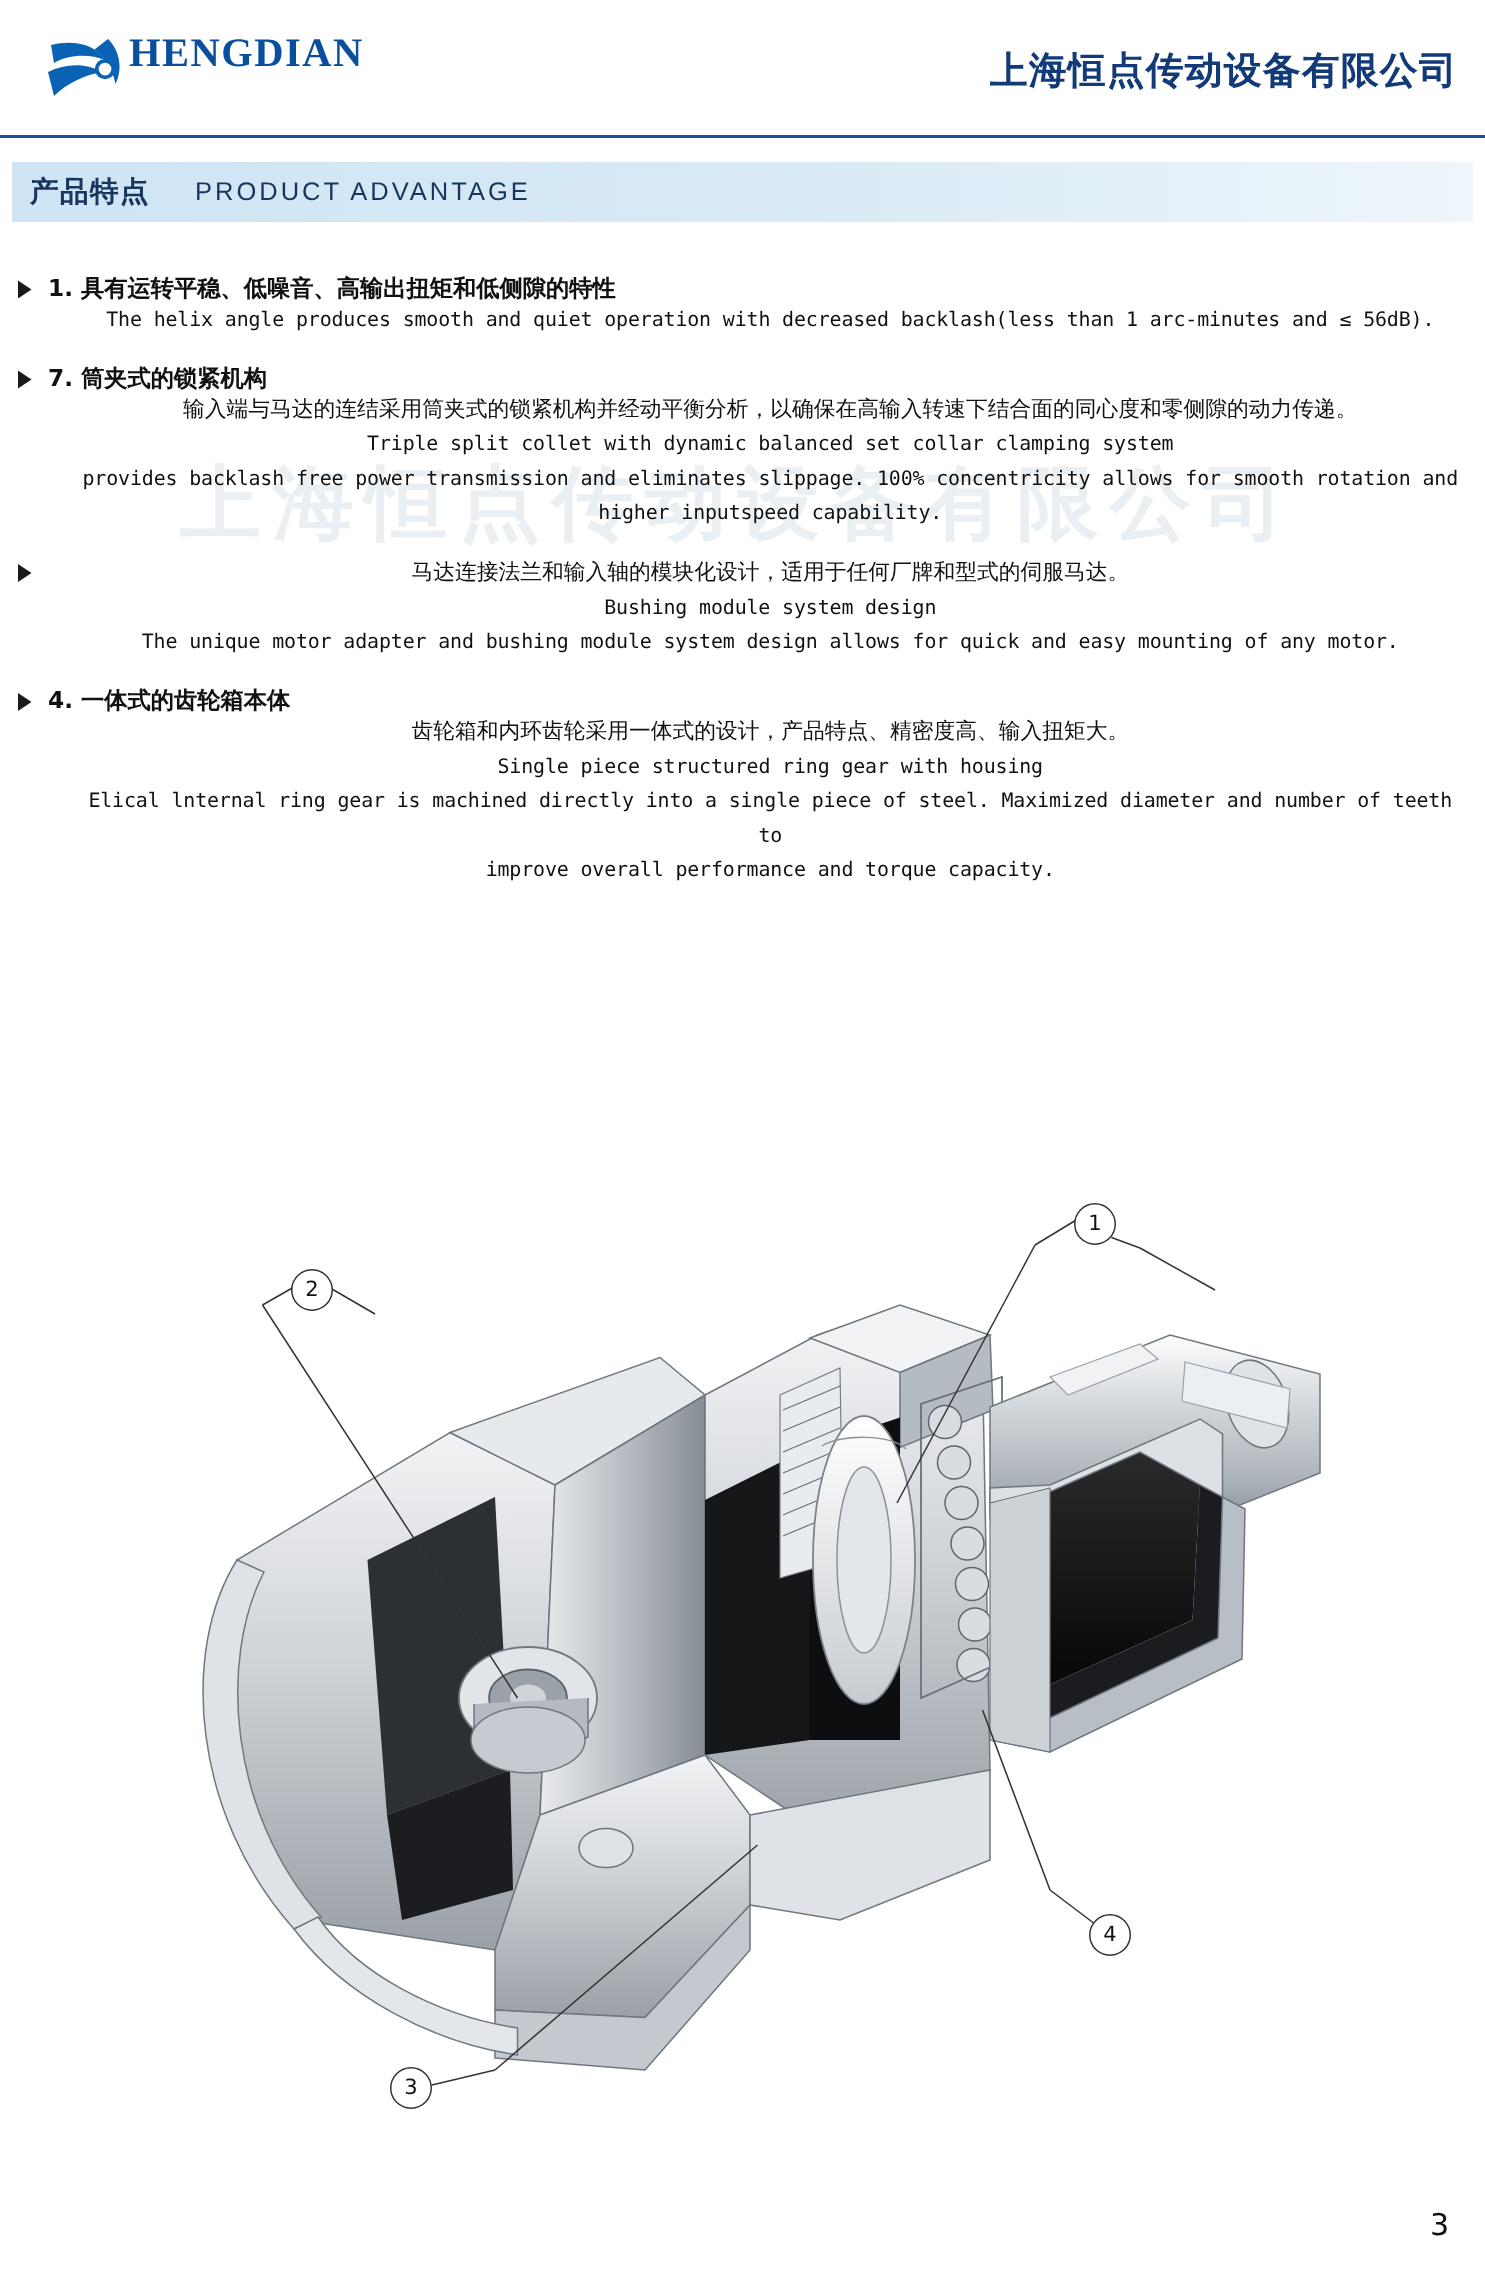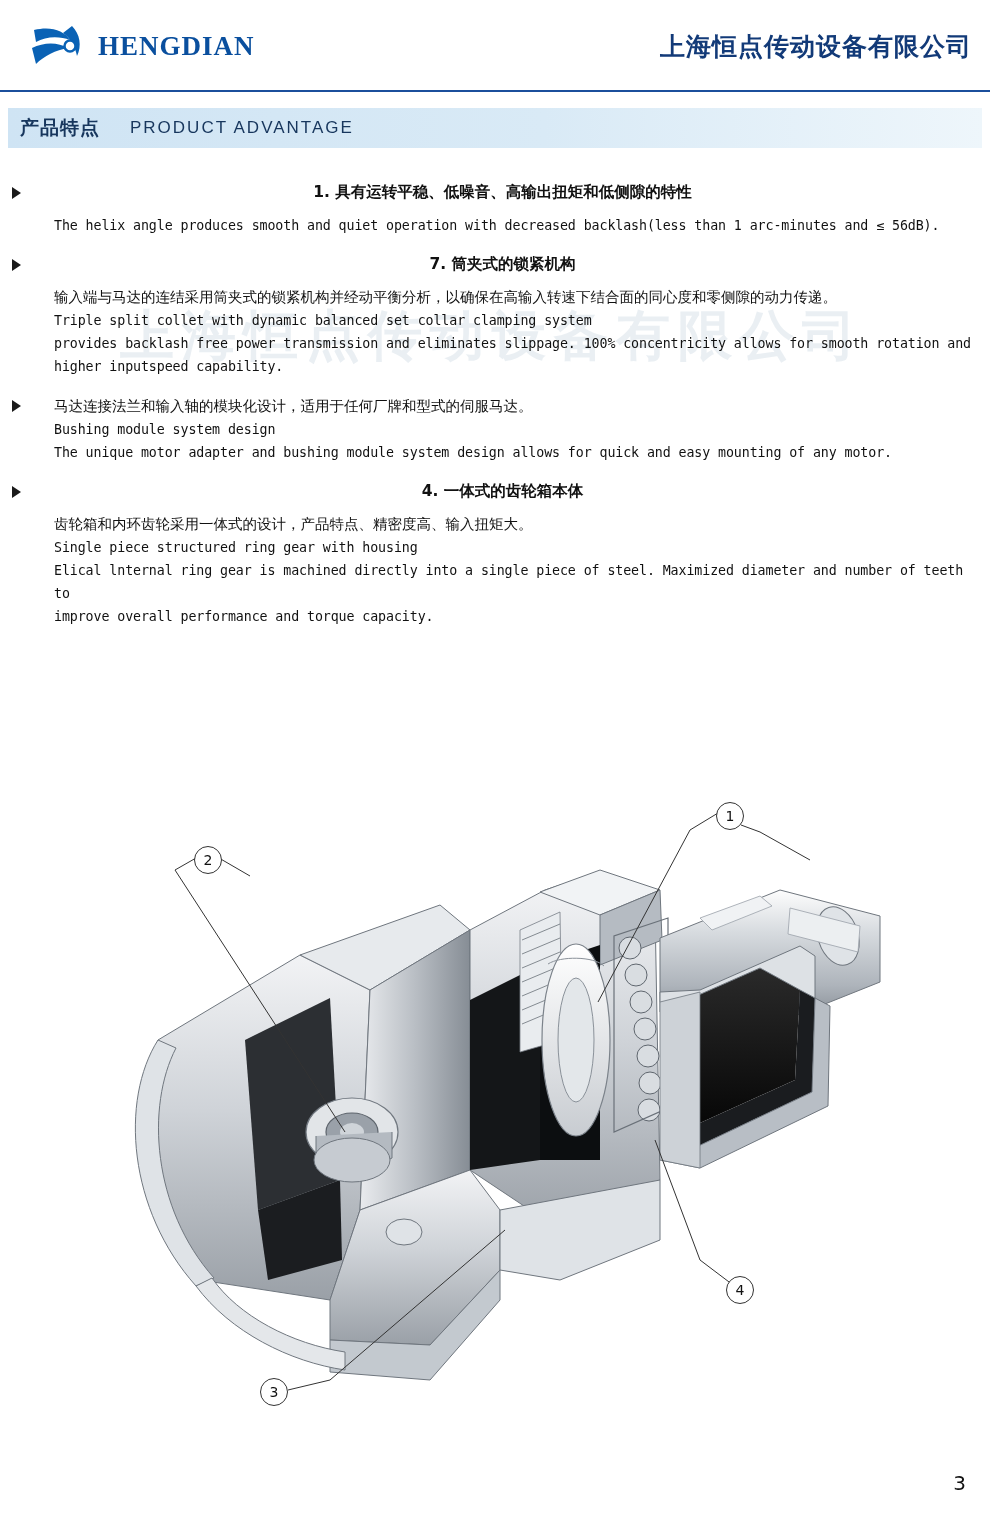--- a/index.html
+++ b/index.html
@@ -22,22 +22,20 @@
     top: 0;
     left: 0;
     width: 990px;
     height: 90px;
   }
   .logo-block {
     position: absolute;
     left: 30px;
     top: 20px;
     display: flex;
-    align-items: center;
-    gap: 12px;
   }
   .logo-mark {
     width: 56px;
     height: 52px;
     position: relative;
   }
   .logo-text {
     font-family: "Liberation Serif", serif;
     font-weight: bold;
     font-size: 27px;
@@ -111,25 +109,25 @@
     border-top: 6px solid transparent;
     border-bottom: 6px solid transparent;
   }
   .feature-title {
     margin-left: 24px;
     font-family: "DejaVu Sans", sans-serif;
     font-weight: bold;
     font-size: 15.5px;
     color: #111;
     line-height: 20px;
-    text-align: center;
   }
   .feature-lines {
     margin-left: 46px;
-    margin-top: 12px;
+    margin-top: 0;
+    text-align: center;
   }
   .line-cn {
     font-family: Liberation Sans, sans-serif;
     font-size: 14.5px;
     color: #111;
     line-height: 23px;
   }
   .line-en {
     font-family: "DejaVu Sans Mono", monospace;
     font-size: 13.3px;

